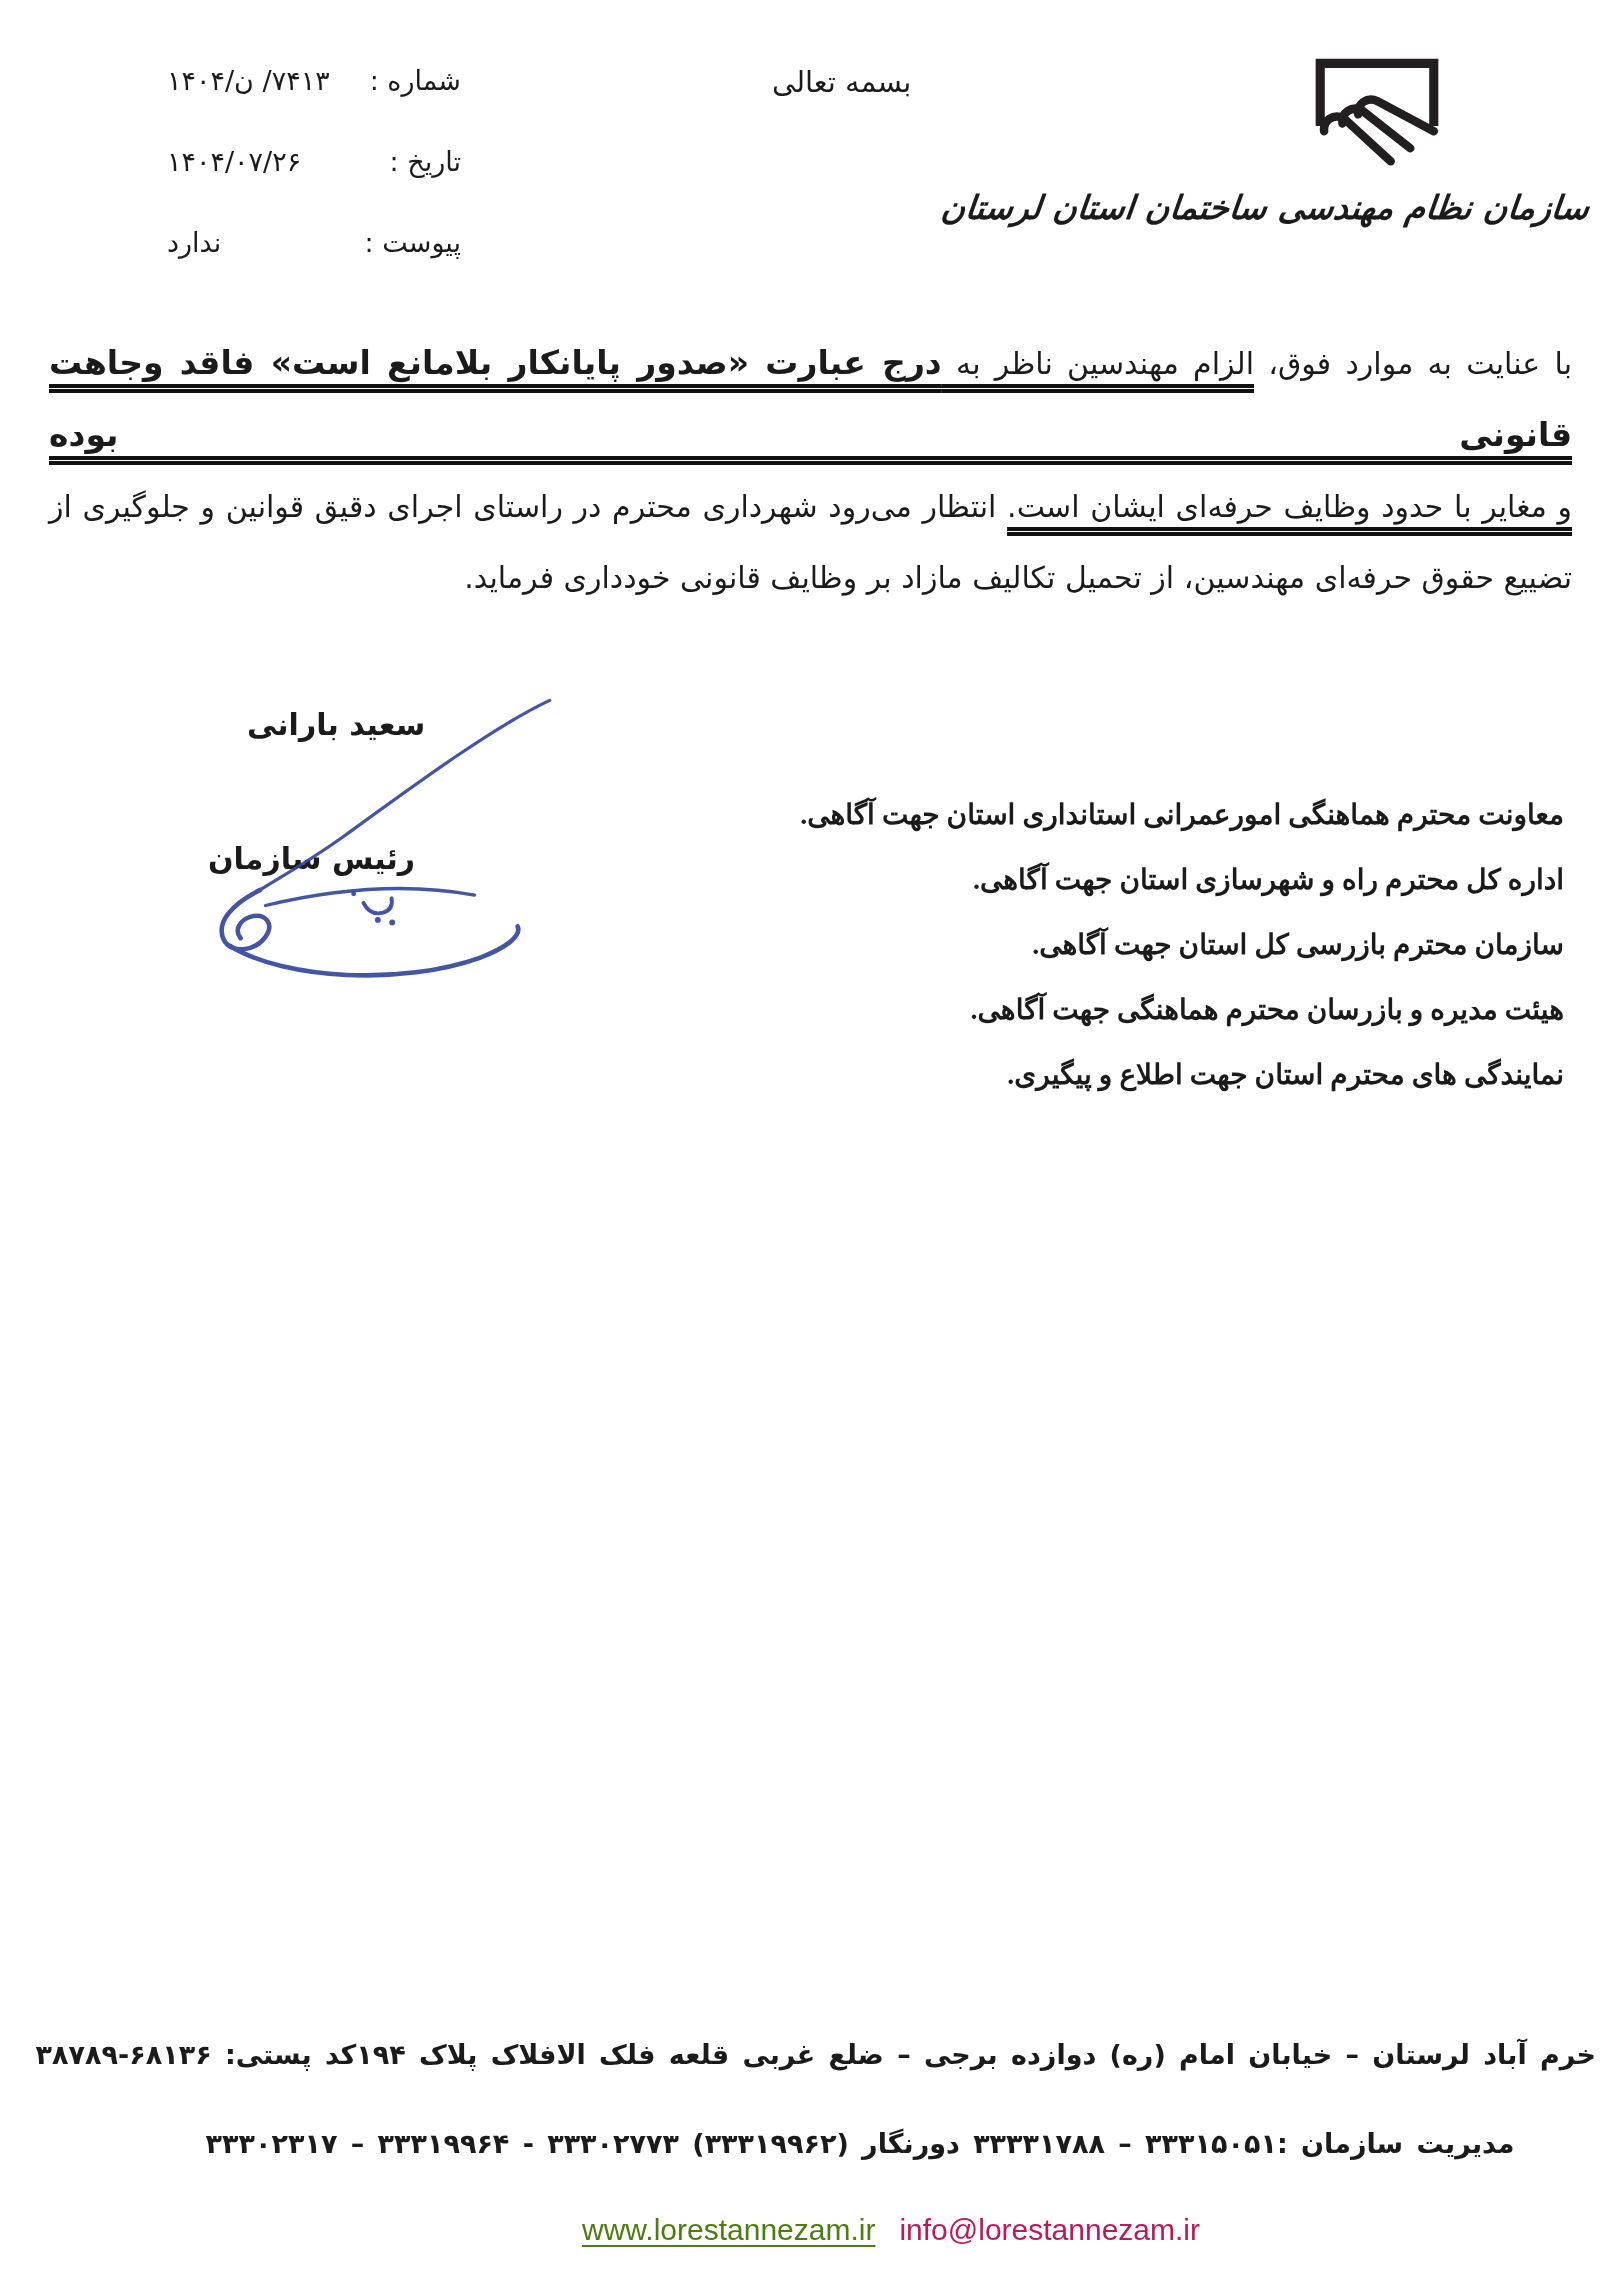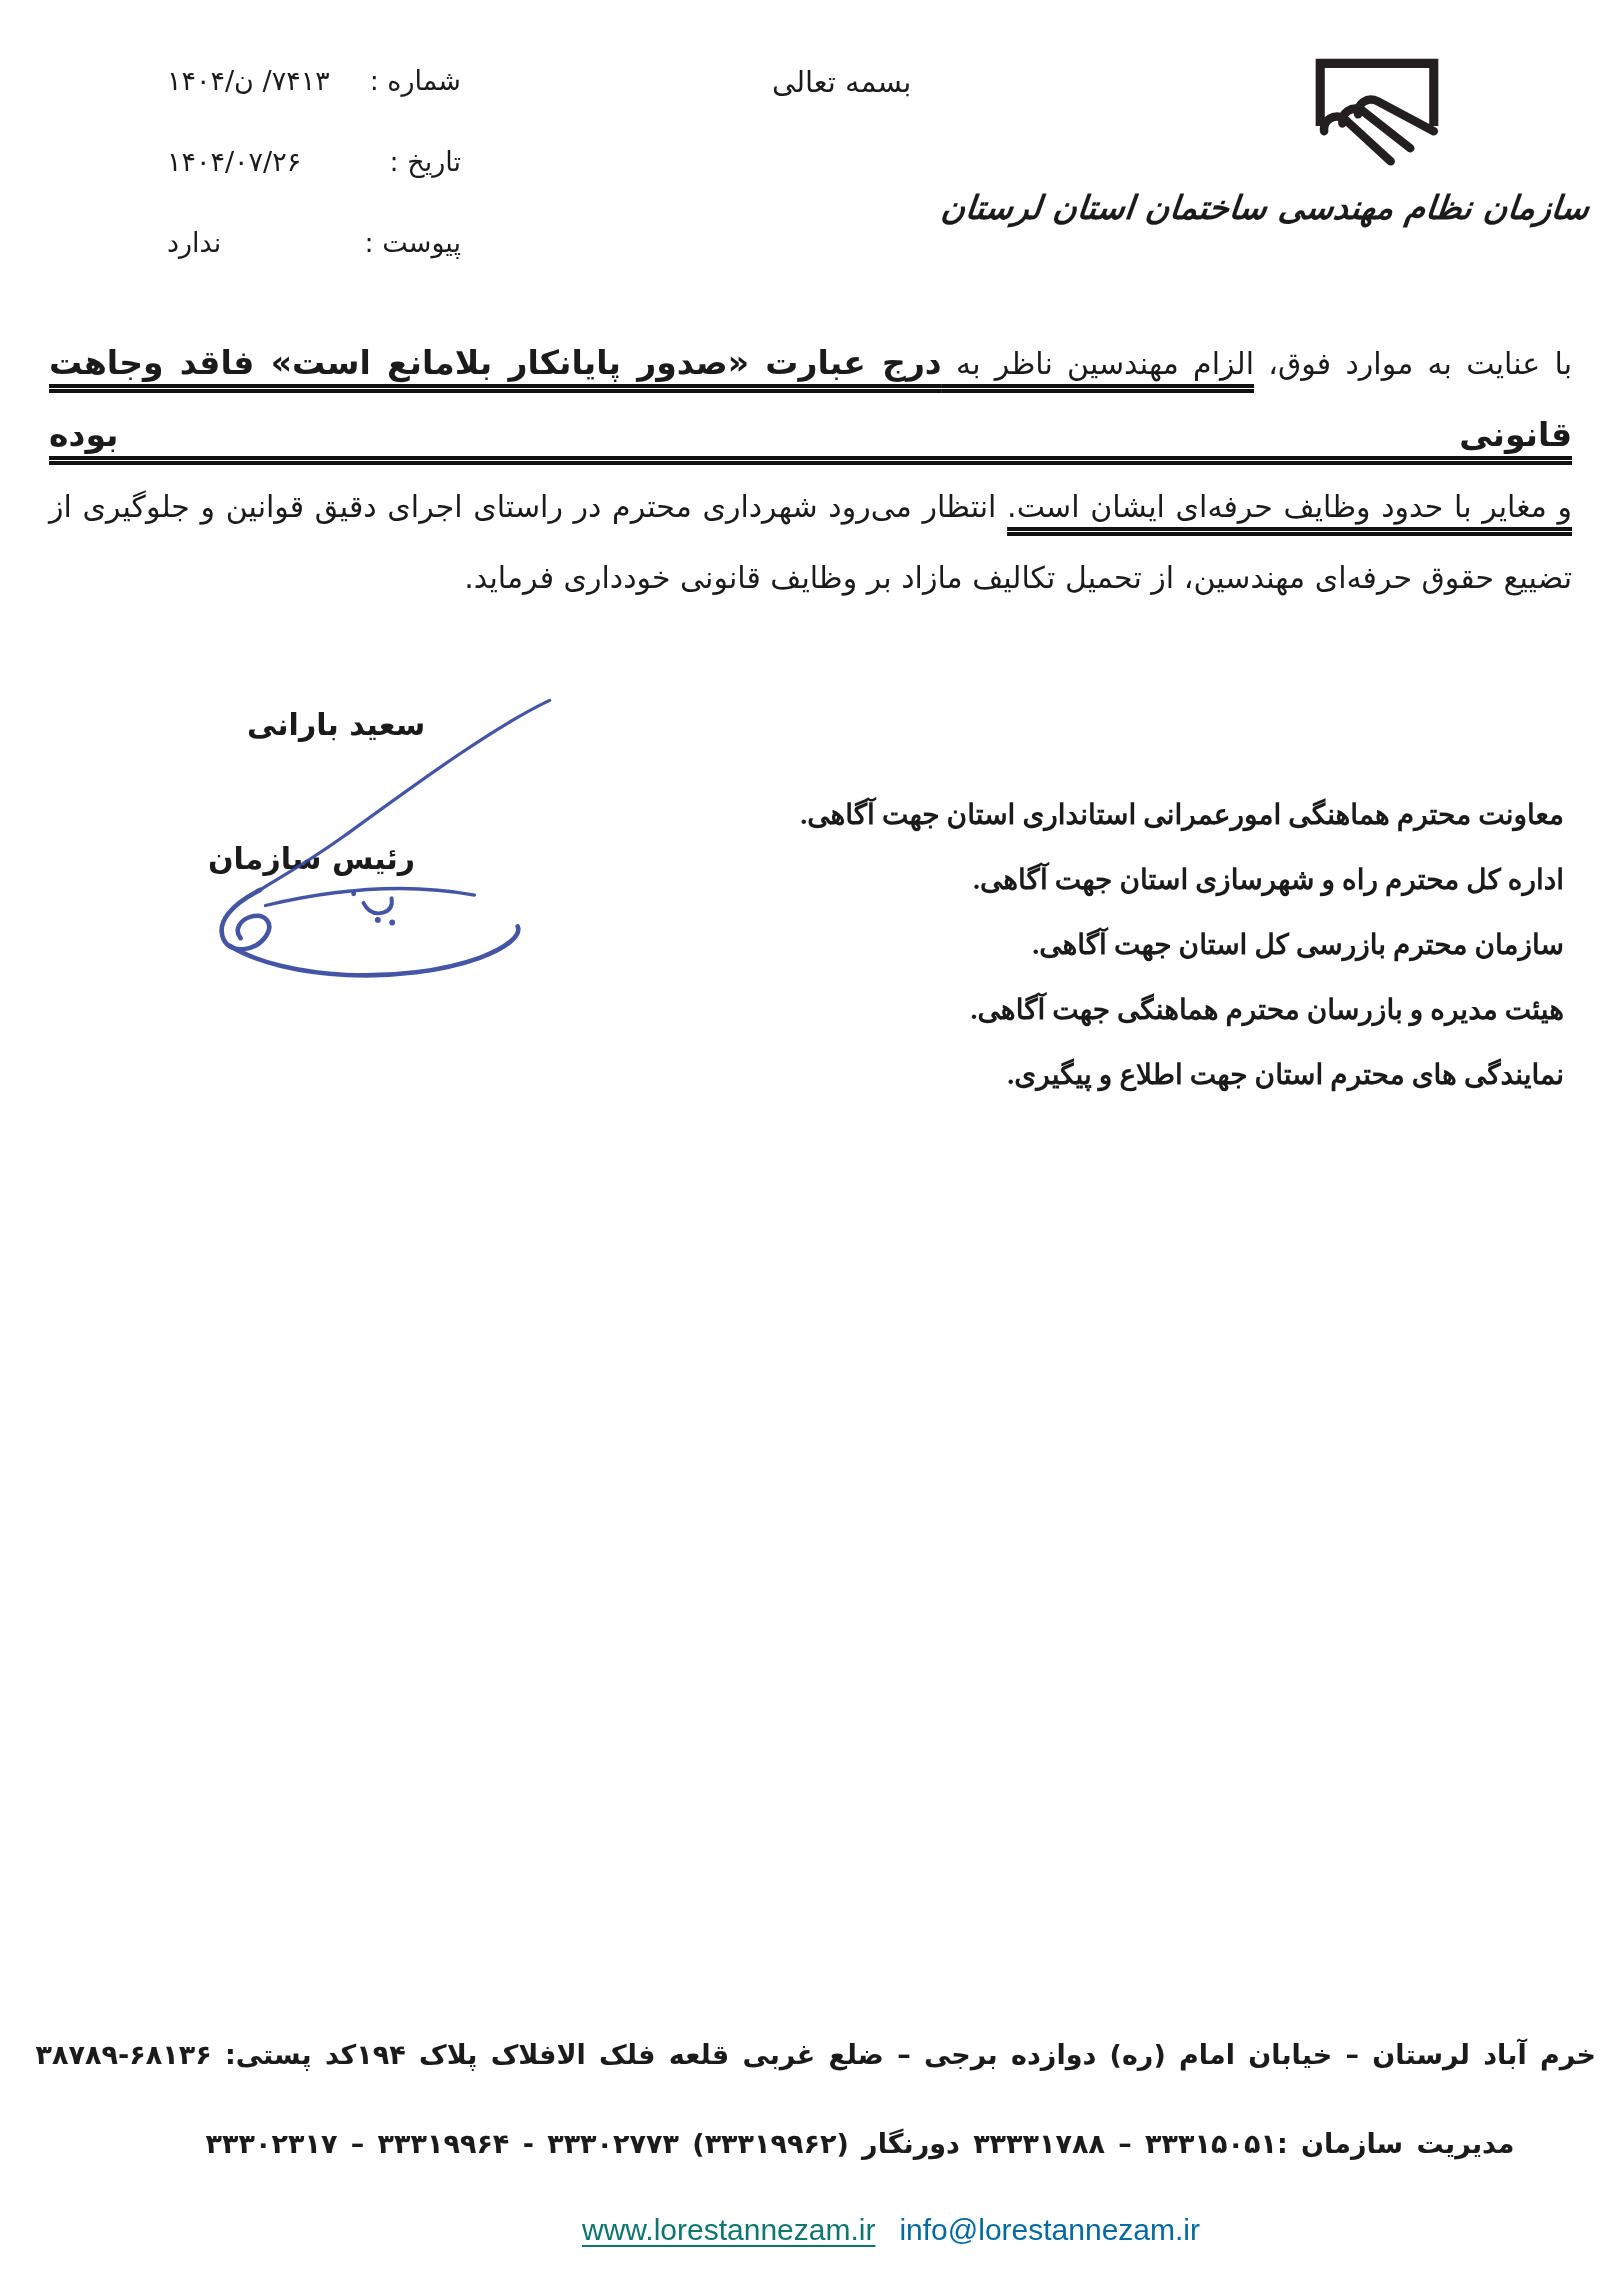--- a/index.html
+++ b/index.html
@@ -47,22 +47,22 @@
   
   .cc{right:58px;top:782px;text-align:right;font-weight:bold;}
   .cc-label{font-size:28px;line-height:42px;margin-bottom:25px;}
   .cc-item{font-size:28px;line-height:65px;white-space:nowrap;font-family:Liberation Serif, serif;}
 
   
   .f1{left:124px;right:26px;top:2039px;text-align:center;font-size:27px;font-weight:bold;word-spacing:3.9px;white-space:nowrap;}
   .f2{left:124px;right:26px;top:2128px;text-align:center;font-size:27px;font-weight:bold;word-spacing:3.9px;white-space:nowrap;}
   .webrow{left:582px;top:2213px;width:618px;display:flex;justify-content:space-between;align-items:baseline;direction:ltr;
           font-family:"Liberation Sans","DejaVu Sans",sans-serif;font-size:30px;}
-  .weblink{color:#0f766e;text-decoration:underline;text-decoration-thickness:2px;text-underline-offset:5.2px;cursor:pointer;}
-  .email{color:#0369a1;}
+  .weblink{color:#4d7c0f;text-decoration:underline;text-decoration-thickness:2px;text-underline-offset:5.2px;cursor:pointer;}
+  .email{color:#be185d;}
 </style>
 </head>
 <body>
 
 <div class="abs hdr-fields">
   <div class="hrow">
     <span class="hlabel">شماره :</span>
     <span class="hval">۷۴۱۳/ ن/۱۴۰۴</span>
   </div>
   <div class="hrow">

